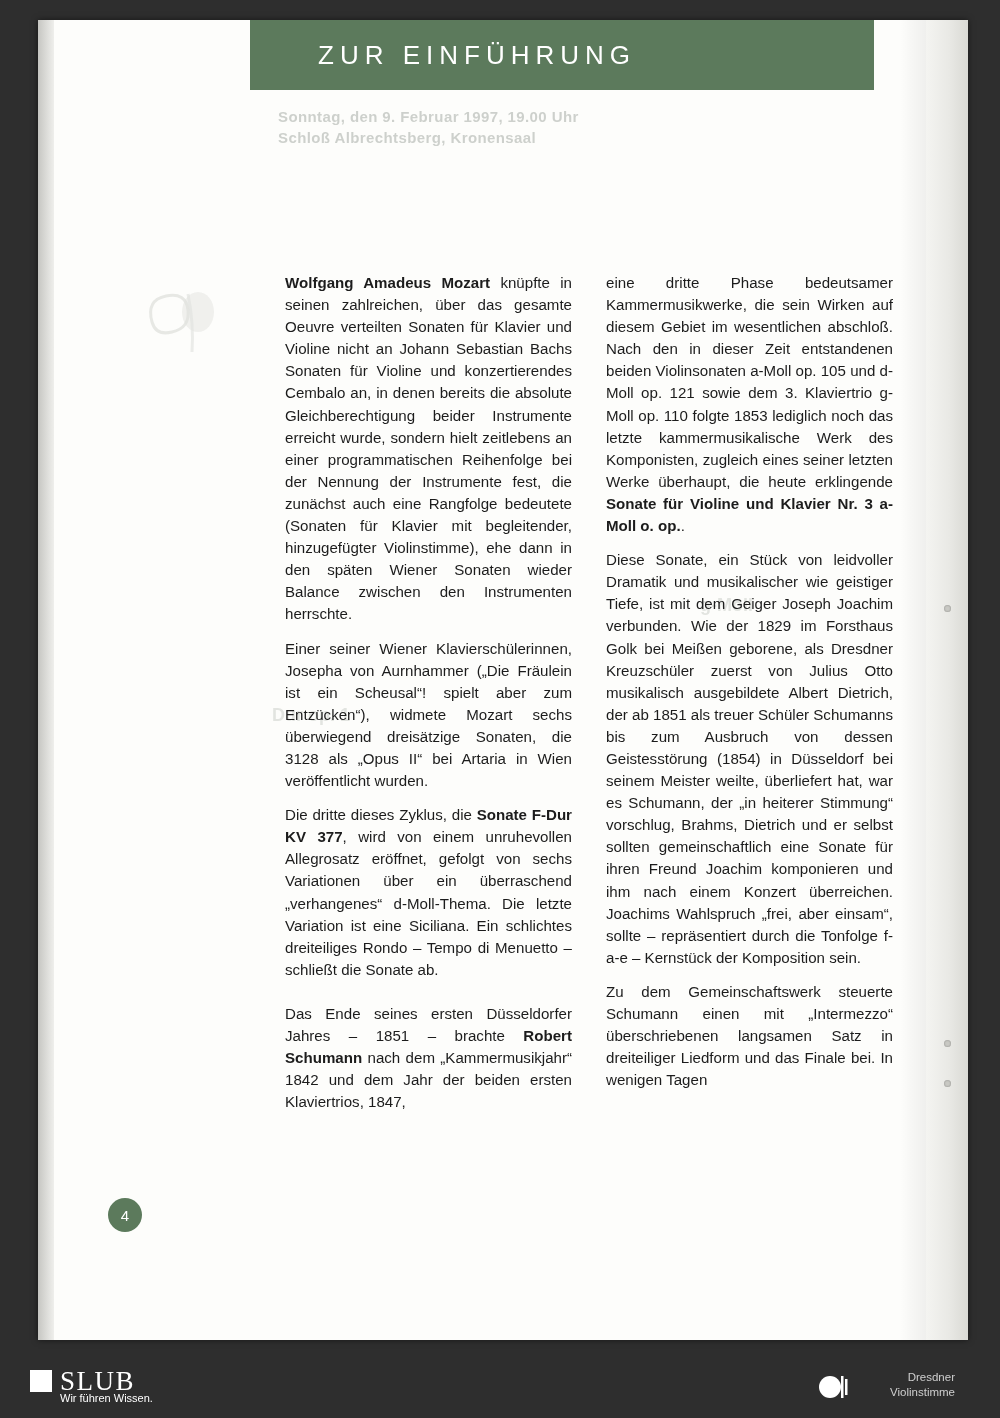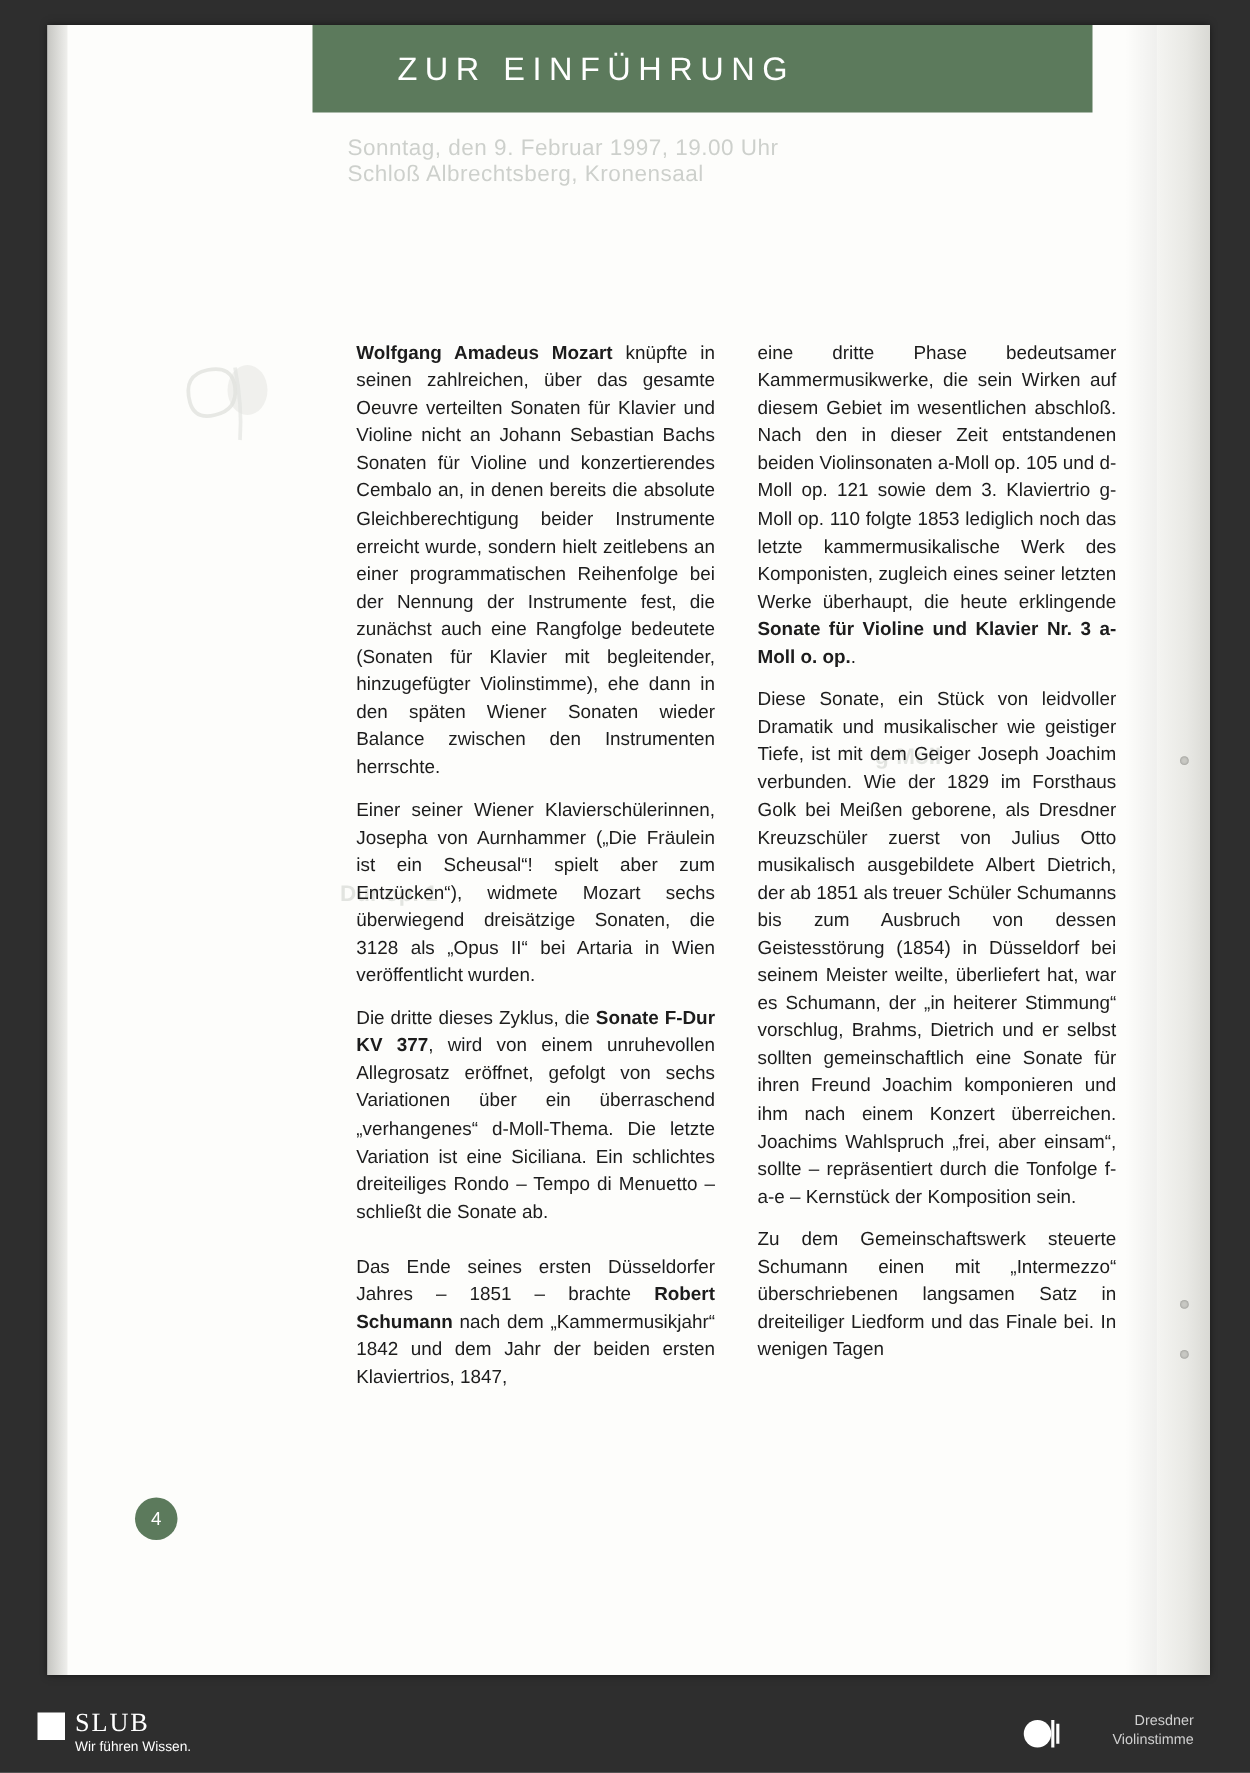--- a/index.html
+++ b/index.html
@@ -83,24 +83,25 @@
     letter-spacing: 6px;
     font-weight: 400;
     margin-left: 68px;
     font-family: "Liberation Sans", sans-serif;
   }
 
   
   .ghost {
     position: absolute;
     color: rgba(95,105,95,0.30);
-    font-size: 18px;
+    font-size: 15px;
     letter-spacing: 0.4px;
     white-space: nowrap;
     font-family: "Liberation Sans", sans-serif;
+    font-weight: bold;
   }
   #ghost1 { left: 278px; top: 108px; }
   #ghost2 { left: 278px; top: 129px; }
 
   .ghost-block {
     position: absolute;
     color: rgba(120,130,120,0.20);
     font-size: 18px;
     font-weight: 700;
     white-space: nowrap;
@@ -176,21 +177,21 @@
     left: 30px;
     top: 12px;
     width: 22px;
     height: 22px;
     background: #ffffff;
   }
   #slub-name {
     position: absolute;
     left: 60px;
     top: 8px;
-    font-size: 21px;
+    font-size: 27px;
     letter-spacing: 1.5px;
     font-family: "Liberation Serif", serif;
     text-align: center;
   }
   #slub-tag {
     position: absolute;
     left: 60px;
     top: 34px;
     font-size: 11px;
   }

